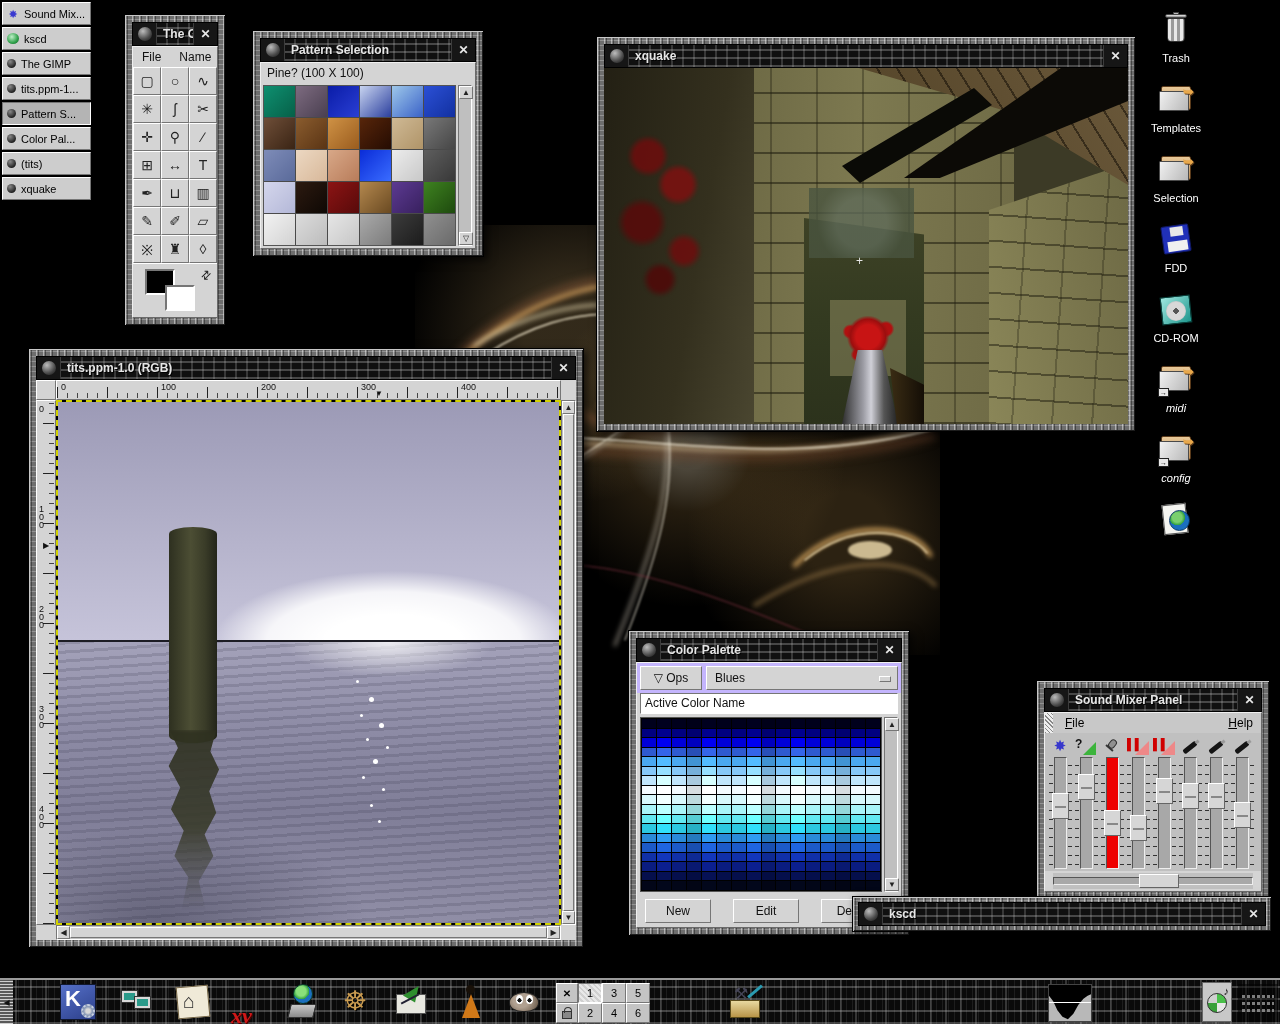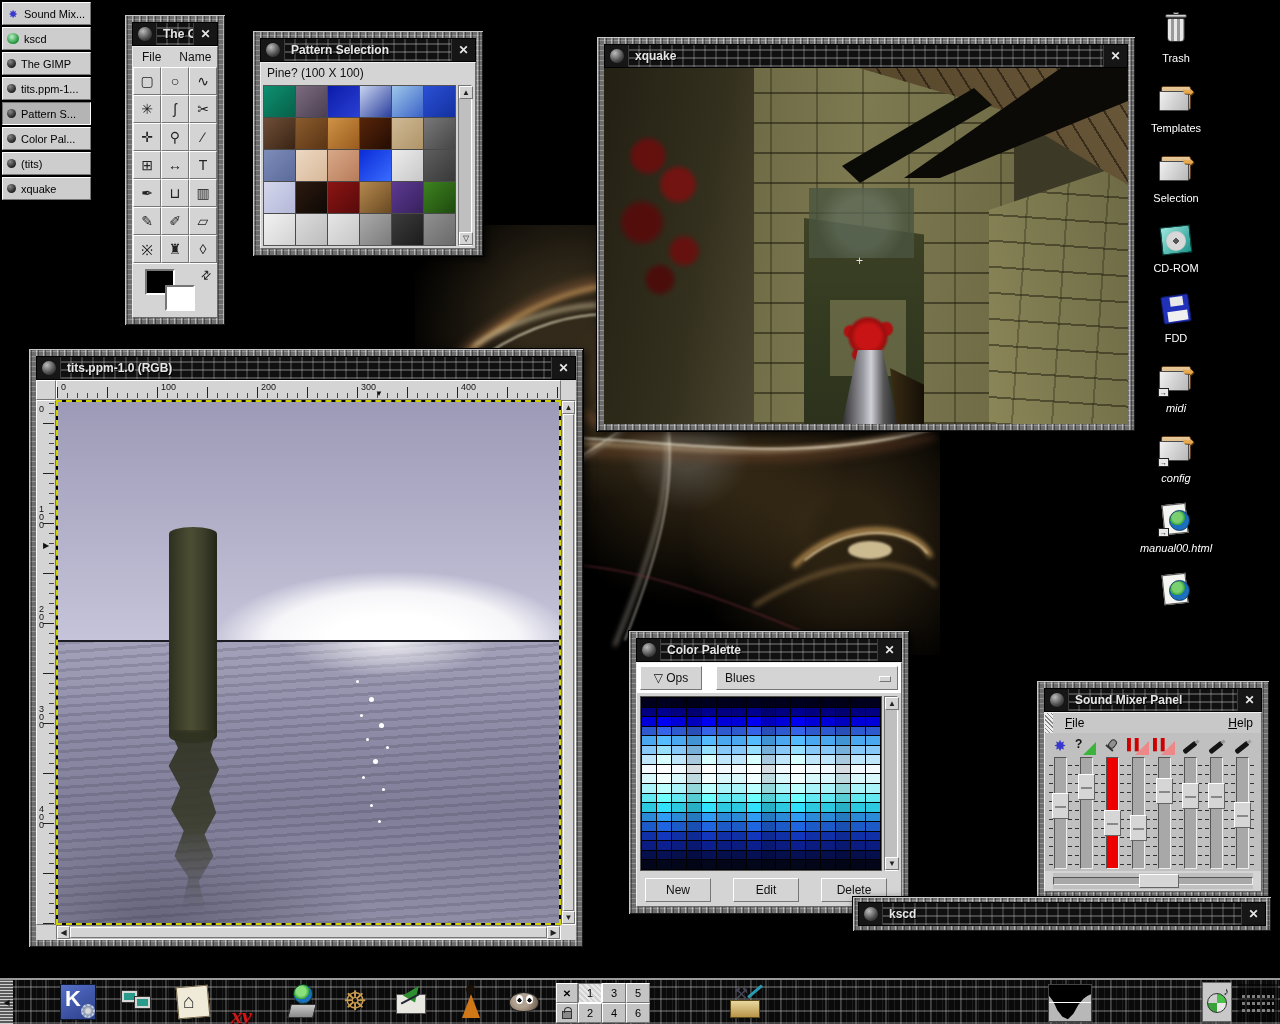--- a/index.html
+++ b/index.html
@@ -154,21 +154,21 @@
     box-shadow:14px 18px 0 1px #fff,4px 34px 0 #fff,24px 44px 0 1px #fff,10px 58px 0 #fff,30px 66px 0 #fff,
       18px 80px 0 1px #fff,6px 96px 0 #fff,26px 108px 0 #fff,14px 124px 0 #fff,22px 140px 0 #fff;}
   #vsb{position:absolute;right:0;top:20px;bottom:15px;width:15px;background:#bfbfbf;}
   #hsb{position:absolute;left:20px;bottom:0;right:15px;height:15px;background:#bfbfbf;}
   .sb-thumb-v{position:absolute;left:1px;right:1px;top:13px;bottom:13px;background:#d4d4d4;}
   .sb-thumb-h{position:absolute;top:1px;bottom:1px;left:13px;right:13px;background:#d4d4d4;}
   .sb-arr{position:absolute;font-size:8px;color:#222;width:13px;height:13px;display:grid;place-items:center;background:#d4d4d4;}
 
   
   #palettewin{left:628px;top:630px;width:282px;z-index:4;}
-  #ops-row{display:flex;gap:14px;background:#ffffff;padding:3px;}
+  #ops-row{display:flex;gap:4px;background:#c4b5fd;padding:3px;}
   #ops-btn{width:62px;height:24px;font-size:12px;}
   #pal-select{flex:1;height:24px;background:#d4d4d4;font-size:12px;color:#111;display:flex;align-items:center;
     padding:0 8px;position:relative;}
   #pal-select .opt-ind{position:absolute;right:6px;top:9px;width:12px;height:6px;background:#d4d4d4;
     border-top:1px solid #fff;border-left:1px solid #fff;border-right:1px solid #767676;border-bottom:1px solid #767676;}
   #pal-entry{margin:0 3px;height:21px;background:#fff;font-size:12px;color:#111;padding:2px 4px;}
   #pal-gridwrap{display:flex;margin:3px;height:175px;}
   #palette-grid{flex:1;display:grid;grid-template-columns:repeat(16,1fr);gap:1px;background:#000;
     border:1px solid #555;padding:1px;}
   .pcell{min-height:0;}
@@ -359,56 +359,48 @@
     <div class="dicon-cell">
       <div class="ic-art">
         <span class="folder-back"></span>
         <span class="folder-front"></span>
         <span class="folder-arrow">➥</span>
       </div>
       <div class="dlabel">Selection</div>
     </div>
     <div class="dicon-cell">
       <div class="ic-art">
+        <span class="floppy"></span>
+      </div>
+      <div class="dlabel">FDD</div>
+    </div>
+    <div class="dicon-cell">
+      <div class="ic-art">
         <span class="cdcase"></span>
         <span class="cddisc"></span>
       </div>
       <div class="dlabel">CD-ROM</div>
-    </div>
-    <div class="dicon-cell">
-      <div class="ic-art">
-        <span class="floppy"></span>
-      </div>
-      <div class="dlabel">FDD</div>
     </div>
     <div class="dicon-cell">
       <div class="ic-art">
         <span class="folder-back"></span>
         <span class="folder-front"></span>
         <span class="folder-arrow">➥</span>
         <span class="link-badge">→</span>
       </div>
       <div class="dlabel it">midi</div>
     </div>
     <div class="dicon-cell">
       <div class="ic-art">
         <span class="folder-back"></span>
         <span class="folder-front"></span>
         <span class="folder-arrow">➥</span>
         <span class="link-badge">→</span>
       </div>
       <div class="dlabel it">config</div>
-    </div>
-    <div class="dicon-cell">
-      <div class="ic-art">
-        <span class="page"></span>
-        <span class="globe"></span>
-        <span class="link-badge">→</span>
-      </div>
-      <div class="dlabel it">manual00.html</div>
     </div>
     <div class="dicon-cell">
       <div class="ic-art">
         <span class="page"></span>
         <span class="globe"></span>
       </div>
     </div>
   </div>
 
 <div id="tasklist">
@@ -636,20 +628,21 @@
     <div class="wbtn cls">✕</div>
   </div>
   <div class="wbody">
     <div id="ops-row">
       <div id="ops-btn" class="gbtn out">▽ Ops</div>
       <div id="pal-select" class="out">
         <span>Blues</span>
         <span class="opt-ind"></span>
       </div>
     </div>
+    <div id="pal-entry" class="inn">Active Color Name</div>
     <div id="pal-gridwrap">
       <div id="palette-grid">
           <div class="pcell" style="background: rgb(0, 0, 28);"></div>
           <div class="pcell" style="background: rgb(0, 0, 28); filter: brightness(1.12);"></div>
           <div class="pcell" style="background: rgb(0, 0, 28);"></div>
           <div class="pcell" style="background: rgb(0, 0, 28); filter: brightness(0.88);"></div>
           <div class="pcell" style="background: rgb(0, 0, 28); filter: brightness(1.12);"></div>
           <div class="pcell" style="background: rgb(0, 0, 28);"></div>
           <div class="pcell" style="background: rgb(0, 0, 28);"></div>
           <div class="pcell" style="background: rgb(0, 0, 28); filter: brightness(1.12);"></div>

